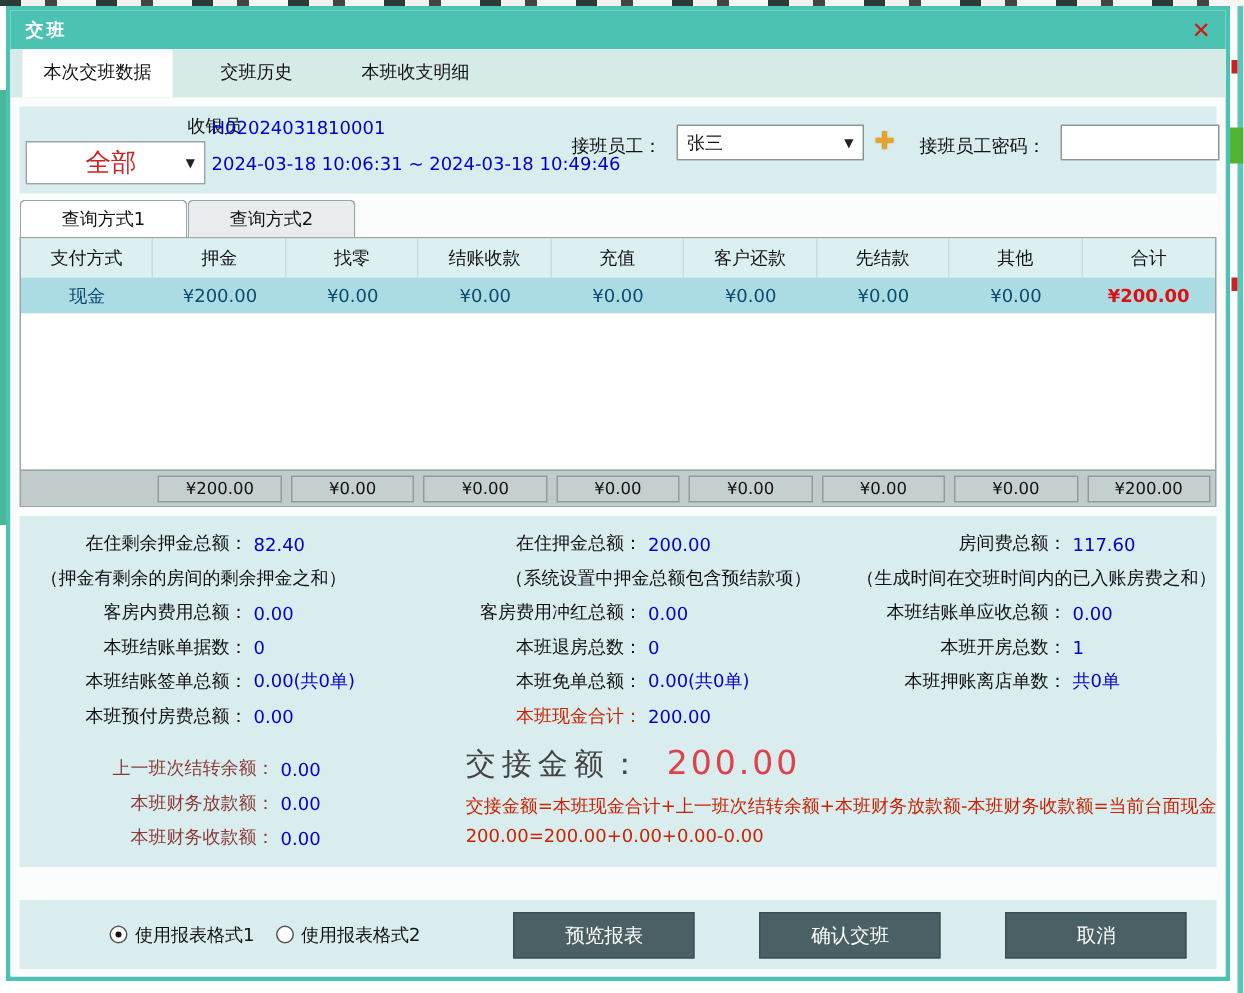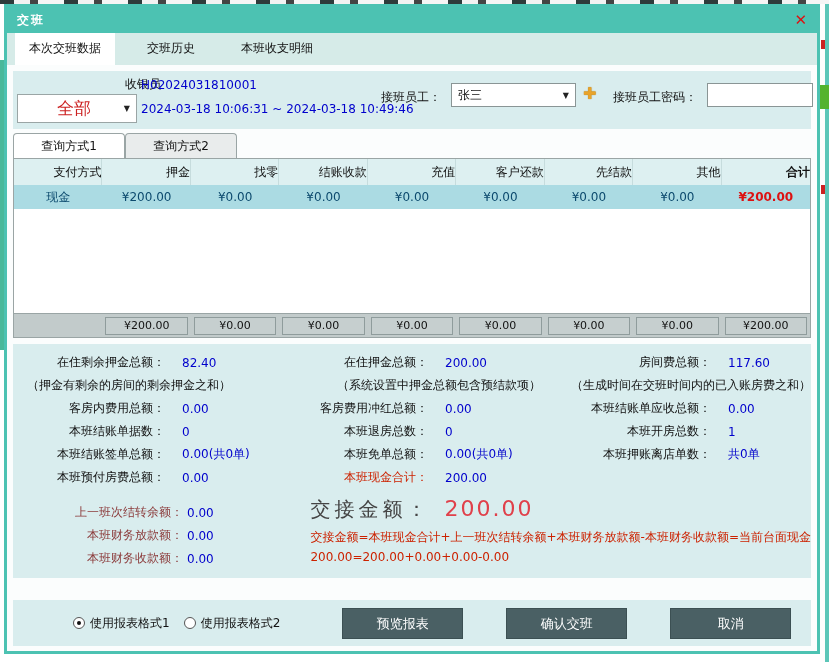--- a/index.html
+++ b/index.html
@@ -56,35 +56,35 @@
   .query-tabs { position:absolute; top:100px; left:6px; height:25px; display:flex; }
   .qtab { width:112px; height:25px; font-size:12px; color:#111; text-align:center; line-height:24px;
     border:1px solid #9aa5a5; border-bottom:none; border-radius:4px 4px 0 0; background:#e9ecec; cursor:pointer; }
   .qtab.active { background:#ffffff; }
 
   
   .pay-table { position:absolute; top:125px; left:6px; width:798px; height:180px;
     border:1px solid #9aa5a5; display:flex; flex-direction:column; background:#fff; }
   .tgrid { display:grid; grid-template-columns:repeat(9,1fr); }
   .thead { height:26px; background:#ddf0f1; }
-  .th { font-size:12px; color:#111; text-align:right; line-height:26px; border-right:1px solid #c6dcdd; cursor:pointer; }
-  .th:last-child { border-right:none;font-weight:bold; }
+  .th { font-size:12px; color:#111; text-align:center; line-height:26px; border-right:1px solid #c6dcdd; cursor:pointer; }
+  .th:last-child { border-right:none; }
   .trow { height:24px; background:#abdbe3; cursor:pointer; }
   .td { font-size:12px; color:#0c4a6e; text-align:center; line-height:24px; }
   .td.red { color:#dd1111; font-weight:bold; }
   .tbody-empty { flex:1; background:#fff; }
   .totals { height:24px; background:#c2cbcb; align-items:center; border-top:1px solid #9aa5a5; }
   .tot-box { margin:0 3px; height:18px; border:1px solid #8f9c9c; background:#c6cfcf;
     font-size:11px; color:#111; text-align:center; line-height:16px; }
 
   
   .summary-panel { position:absolute; top:311px; left:6px; width:798px; height:156px;
     padding-top:7px; display:grid; grid-template-columns:1fr 1fr 1fr;
     grid-auto-rows:23px; font-size:12px; }
-  .scell { display:flex; align-items:center; white-space:nowrap;gap:13px; }
+  .scell { display:flex; align-items:center; white-space:nowrap; }
   .slabel { display:inline-block; text-align:right; color:#111; }
   .c1 .slabel { width:152px; } .c2 .slabel { width:155px; } .c3 .slabel { width:170px; }
   .slabel.em { color:#cc2200; }
   .svalue { color:#0000cc; margin-left:4px; }
   .snote { color:#111; white-space:nowrap; }
   .n1 { padding-left:14px; } .n2 { padding-left:64px; } .n3 { padding-left:30px; }
 
   
   .handover-panel { position:absolute; top:457px; left:6px; width:798px; height:88px; display:flex; }
   .ho-left { width:300px; padding-top:11px; }

